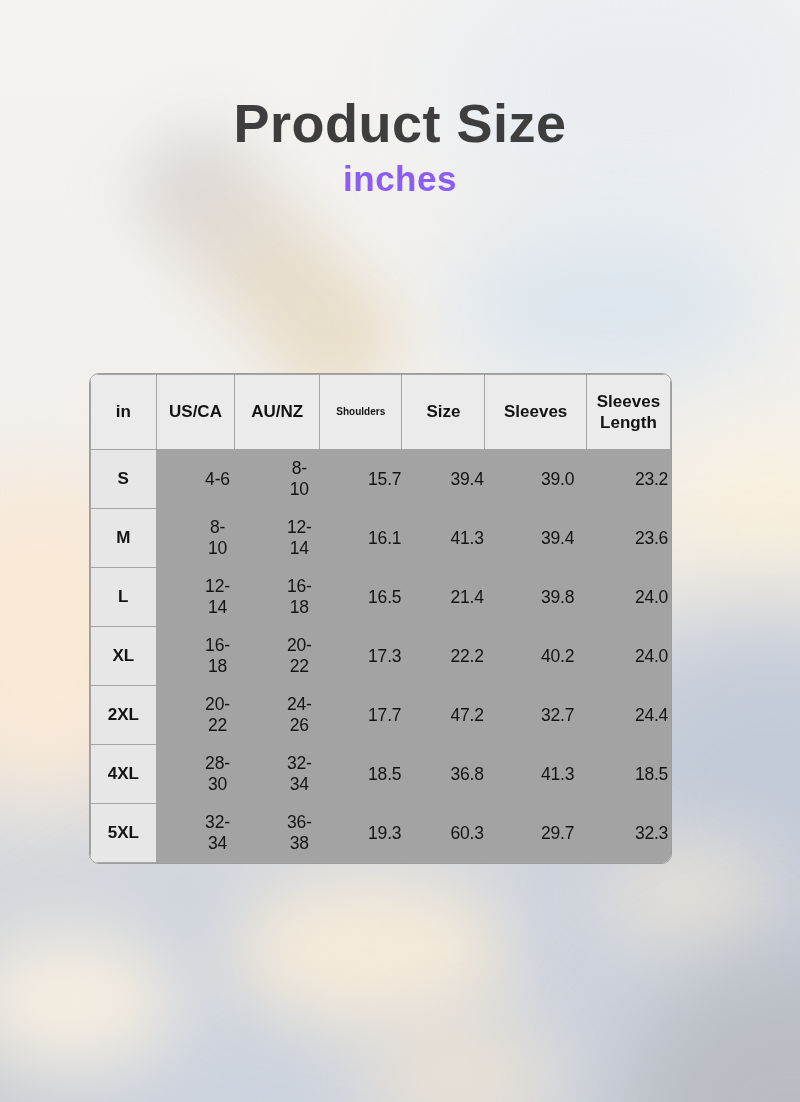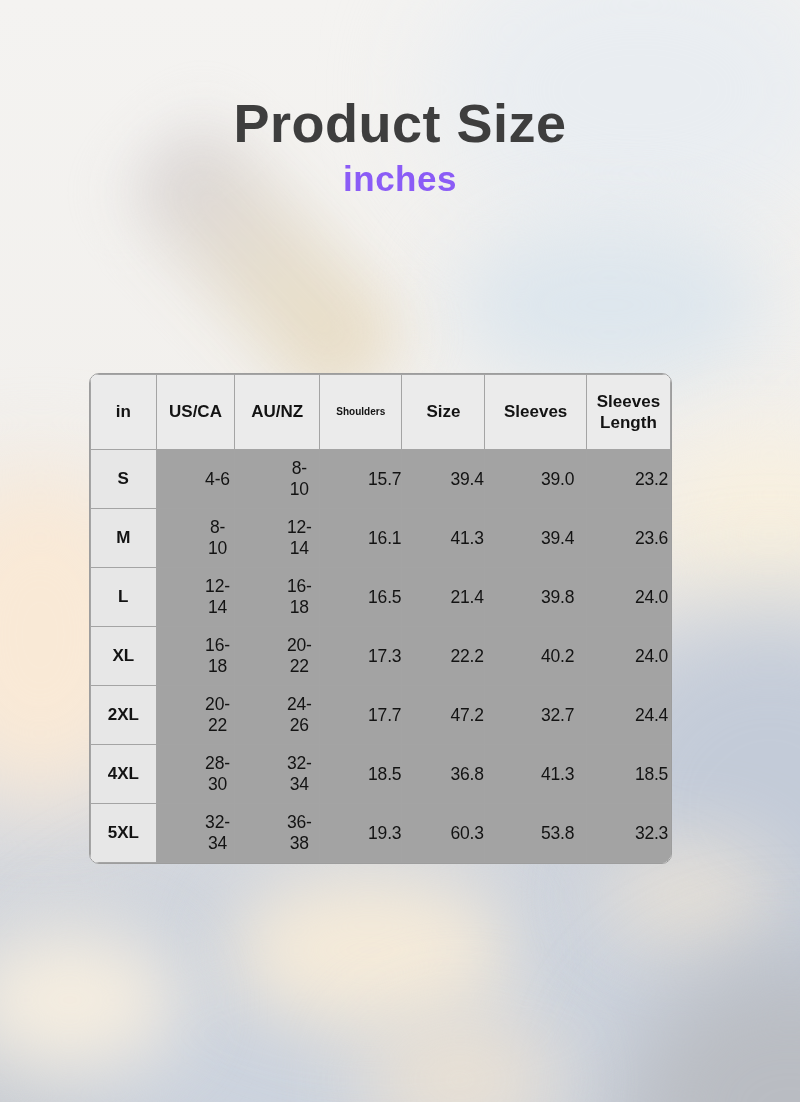--- a/index.html
+++ b/index.html
@@ -182,20 +182,20 @@
           <td>36.8</td>
           <td>41.3</td>
           <td>18.5</td>
         </tr>
         <tr>
           <th>5XL</th>
           <td>32-34</td>
           <td>36-38</td>
           <td>19.3</td>
           <td>60.3</td>
-          <td>53.8</td>
+          <td>29.7</td>
           <td>32.3</td>
         </tr>
       </tbody>
     </table>
   </div>
 
 </div>
 
 </body></html>

